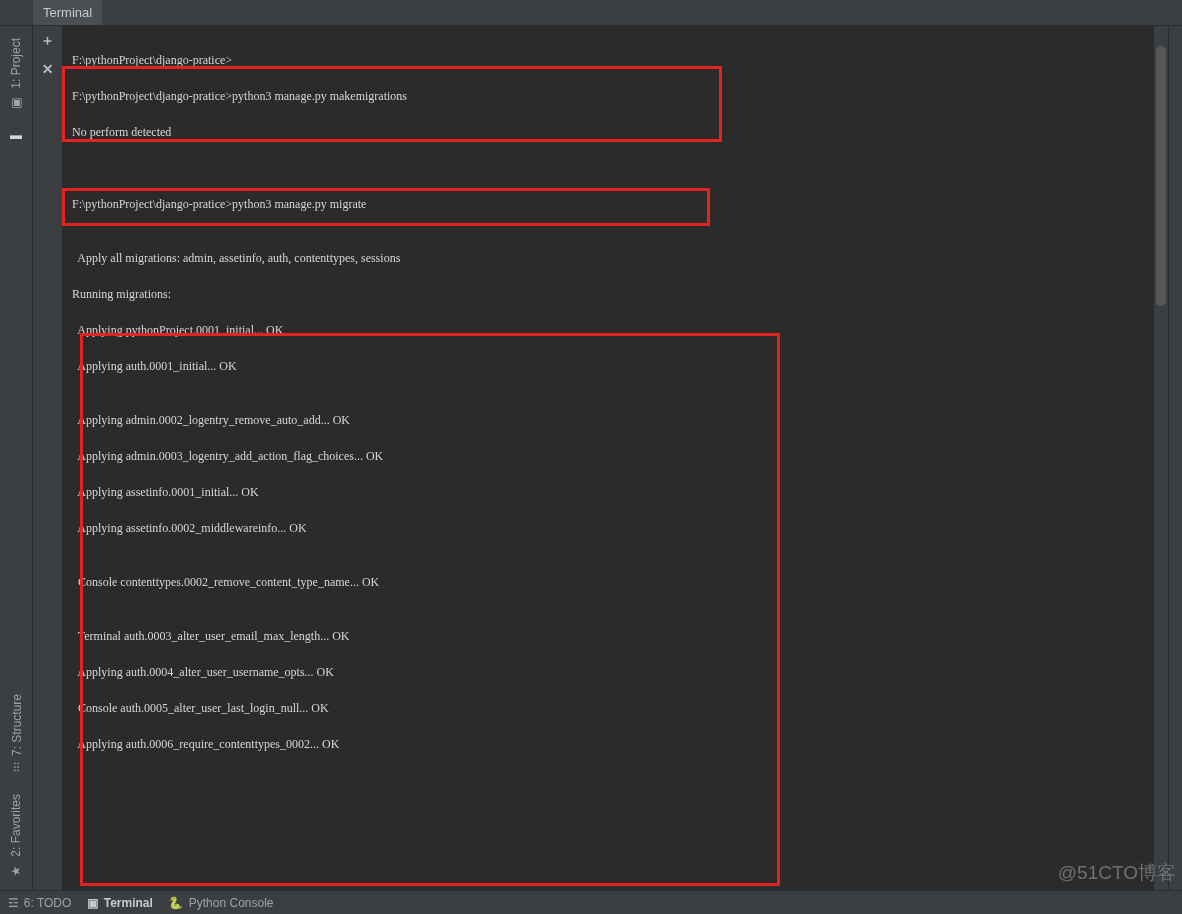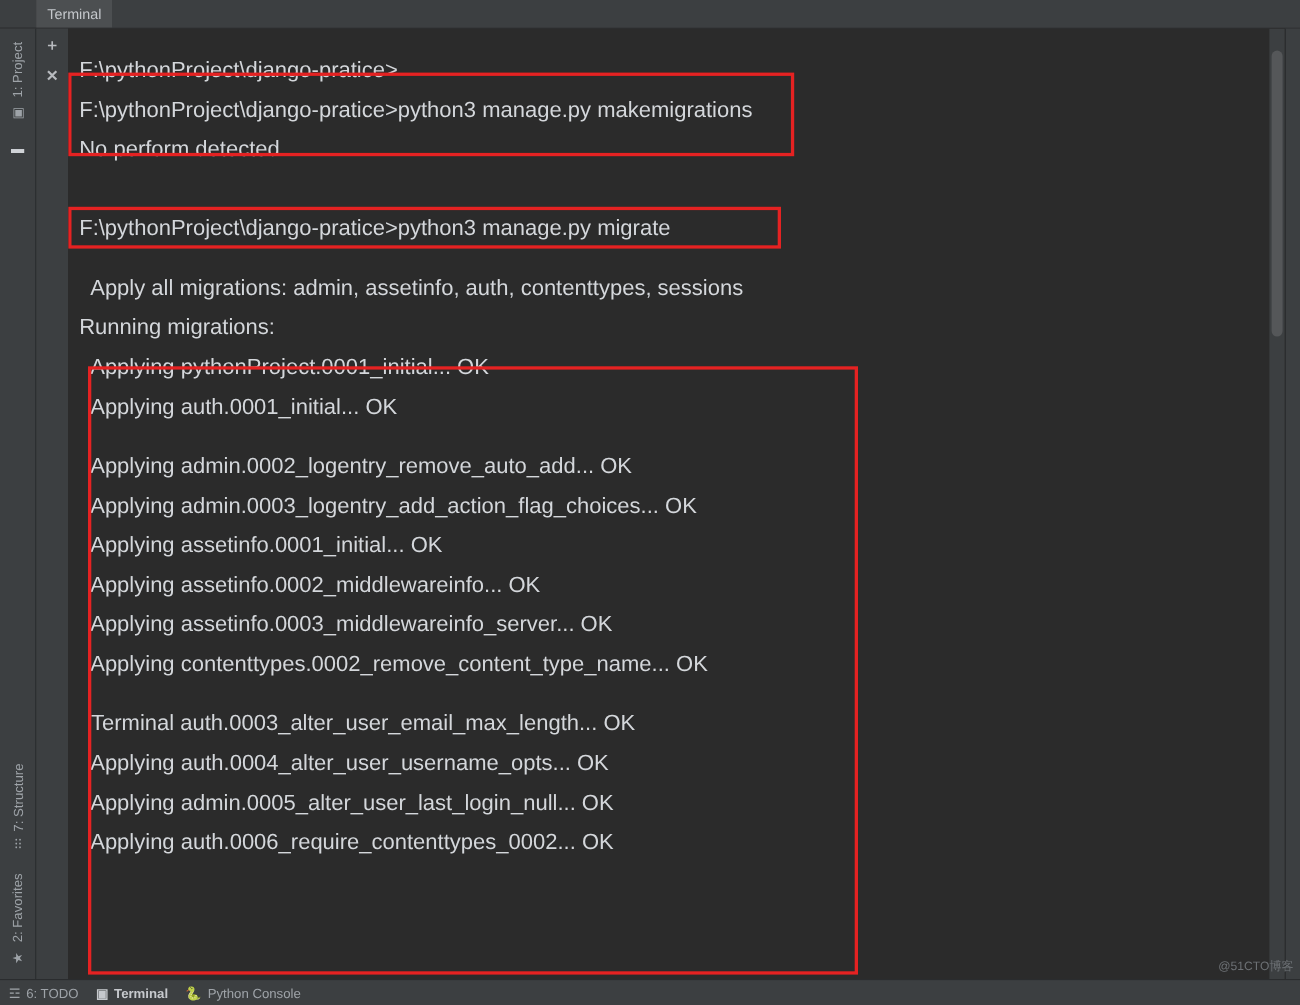--- a/index.html
+++ b/index.html
@@ -41,22 +41,22 @@
   display: flex; flex-direction: column; align-items: center;
   padding-top: 4px; gap: 6px;
 }
 .tool-btn {
   width: 22px; height: 22px; display: flex; align-items: center; justify-content: center;
   color: #b8bbbf; font-size: 14px; font-weight: bold; cursor: pointer; border-radius: 3px;
 }
 .terminal {
   flex: 1; background: #2b2b2b; position: relative;
   padding: 10px 0 0 0; overflow: hidden;
-  font-family: Liberation Sans, sans-serif;
-  font-size: 20px; color: #d4d7db; line-height: 1.0;
+  font-family: Liberation Serif, serif;
+  font-size: 12px; color: #d4d7db; line-height: 1.0;
 }
 .line { white-space: pre; margin: 0 0 0 10px; padding: 0; height: 18px; }
 .hl-box { position: absolute; border: 3px solid #e52222; pointer-events: none; }
 .hl1 { left: 0px; top: 40px; width: 660px; height: 76px; }
 .hl2 { left: 0px; top: 162px; width: 648px; height: 38px; }
 .hl3 { left: 18px; top: 307px; width: 700px; height: 553px; }
 .bottom-bar {
   height: 24px; background: #3c3f41; border-top: 1px solid #2a2c2e;
   display: flex; align-items: center; gap: 16px;
   padding: 0 8px; font-size: 12px; color: #9ea3a8;
@@ -70,21 +70,21 @@
 }
 .scroll-thumb {
   position: absolute; right: 2px; top: 20px; width: 10px; height: 260px;
   background: #555759; border-radius: 5px;
 }
 .right-edge {
   width: 14px; background: #3c3f41; border-left: 1px solid #2a2c2e;
 }
 .watermark {
   position: absolute; right: 6px; bottom: 28px;
-  color: #6d7175; font-size: 11px; font-family: sans-serif;
+  color: #6d7175; font-size: 19px; font-family: sans-serif;
 }
 </style>
 </head>
 <body>
 
 <div class="top-bar">
   <div class="top-spacer"></div>
   <div class="panel-tab">Terminal</div>
   <div class="blank-strip"></div>
 </div>
@@ -136,30 +136,29 @@
         <div class="line"></div>
         <div class="line"></div>
         <div class="line">  Applying admin.0002_logentry_remove_auto_add... OK</div>
         <div class="line"></div>
         <div class="line">  Applying admin.0003_logentry_add_action_flag_choices... OK</div>
         <div class="line"></div>
         <div class="line">  Applying assetinfo.0001_initial... OK</div>
         <div class="line"></div>
         <div class="line">  Applying assetinfo.0002_middlewareinfo... OK</div>
         <div class="line"></div>
-        <div class="line">  Applying assetinfo.0003_middlewareinfo_server... OK</div>
         <div class="line"></div>
-        <div class="line">  Applying contenttypes.0002_remove_content_type_name... OK</div>
+        <div class="line">  Console contenttypes.0002_remove_content_type_name... OK</div>
         <div class="line"></div>
         <div class="line"></div>
         <div class="line">  Terminal auth.0003_alter_user_email_max_length... OK</div>
         <div class="line"></div>
         <div class="line">  Applying auth.0004_alter_user_username_opts... OK</div>
         <div class="line"></div>
-        <div class="line">  Applying admin.0005_alter_user_last_login_null... OK</div>
+        <div class="line">  Console auth.0005_alter_user_last_login_null... OK</div>
         <div class="line"></div>
         <div class="line">  Applying auth.0006_require_contenttypes_0002... OK</div>
         <div class="line"></div>
         <div class="line"></div>
         <div class="hl-box hl1"></div>
       <div class="hl-box hl2"></div>
       <div class="hl-box hl3"></div>
       <div class="scroll-track">
         <div class="scroll-thumb"></div>
       </div>

